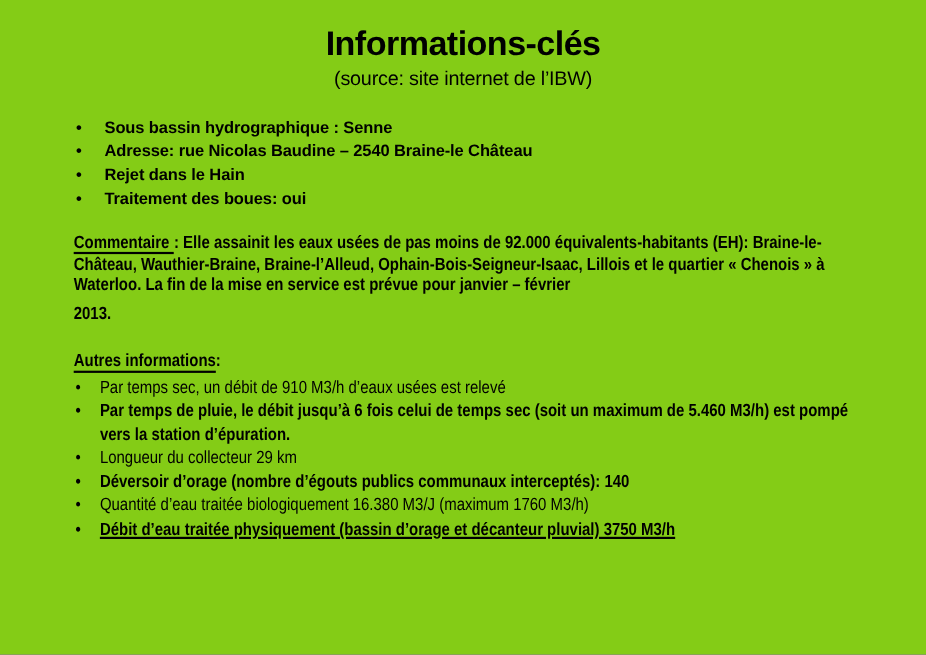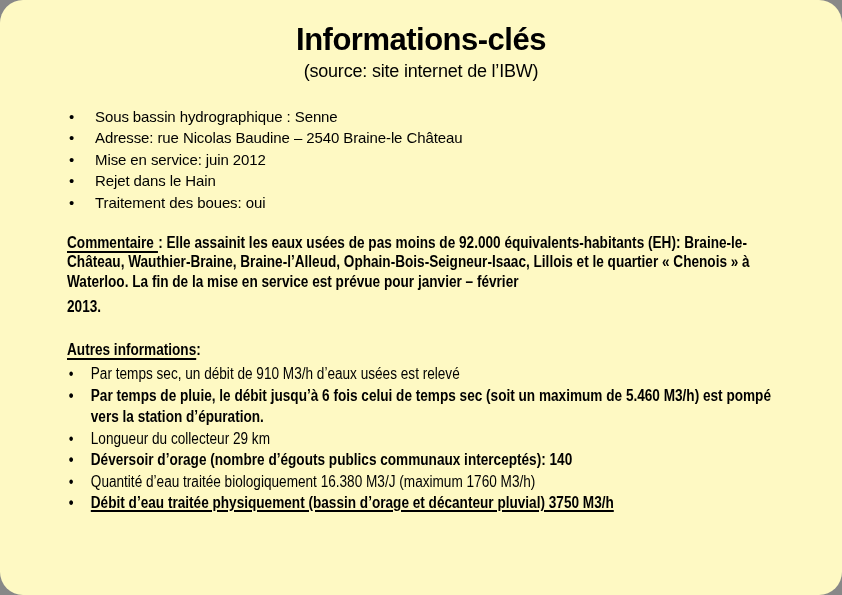--- a/index.html
+++ b/index.html
@@ -2,24 +2,23 @@
 <html><head>
 <meta charset="utf-8">
 <style>
   * { margin: 0; padding: 0; box-sizing: border-box; }
   html, body { background: #888; }
   body { font-family: "Liberation Sans", sans-serif; color: #000000; }
   .slide {
     position: relative;
     width: 842px;
     height: 595px;
-    background: #fef9c3;
+    background: #84cc16;
     margin: 0 auto;
     overflow: hidden;
-    border-radius: 23px;
   }
   .title {
     margin-top: 22px;
     text-align: center;
     font-size: 31px;
     font-weight: bold;
     letter-spacing: -0.5px;
     line-height: 1.15;
   }
   .subtitle {
@@ -33,20 +32,21 @@
   }
   ul.facts {
     list-style: none;
     font-size: 15px;
     letter-spacing: -0.1px;
     line-height: 21.6px;
   }
   ul.facts li {
     position: relative;
     padding-left: 28px;
+    font-weight: bold;
   }
   ul.facts li::before {
     content: "\2022";
     position: absolute;
     left: 2px;
     top: 0;
   }
   
   .narrow {
     transform: scaleX(0.85);
@@ -106,21 +106,20 @@
 <div class="slide">
 
   <div class="title">Informations-clés</div>
   <div class="subtitle">(source: site internet de l’IBW)</div>
 
   <div class="content">
 
     <ul class="facts">
       <li>Sous bassin hydrographique : Senne</li>
       <li>Adresse: rue Nicolas Baudine – 2540 Braine-le Château</li>
-      <li>Mise en service: juin 2012</li>
       <li>Rejet dans le Hain</li>
       <li>Traitement des boues: oui</li>
     </ul>
 
     <div class="narrow">
 
       <p class="comment"><span class="comment-label">Commentaire</span><span>: </span><span>Elle assainit les eaux usées de pas moins de 92.000 équivalents-habitants (EH): Braine-le-Château, Wauthier-Braine, Braine-l’Alleud, Ophain-Bois-Seigneur-Isaac, Lillois et le quartier « Chenois » à Waterloo. La fin de la mise en service est prévue pour janvier – février</span></p>
 
       <p class="comment-tail">2013.</p>
 

